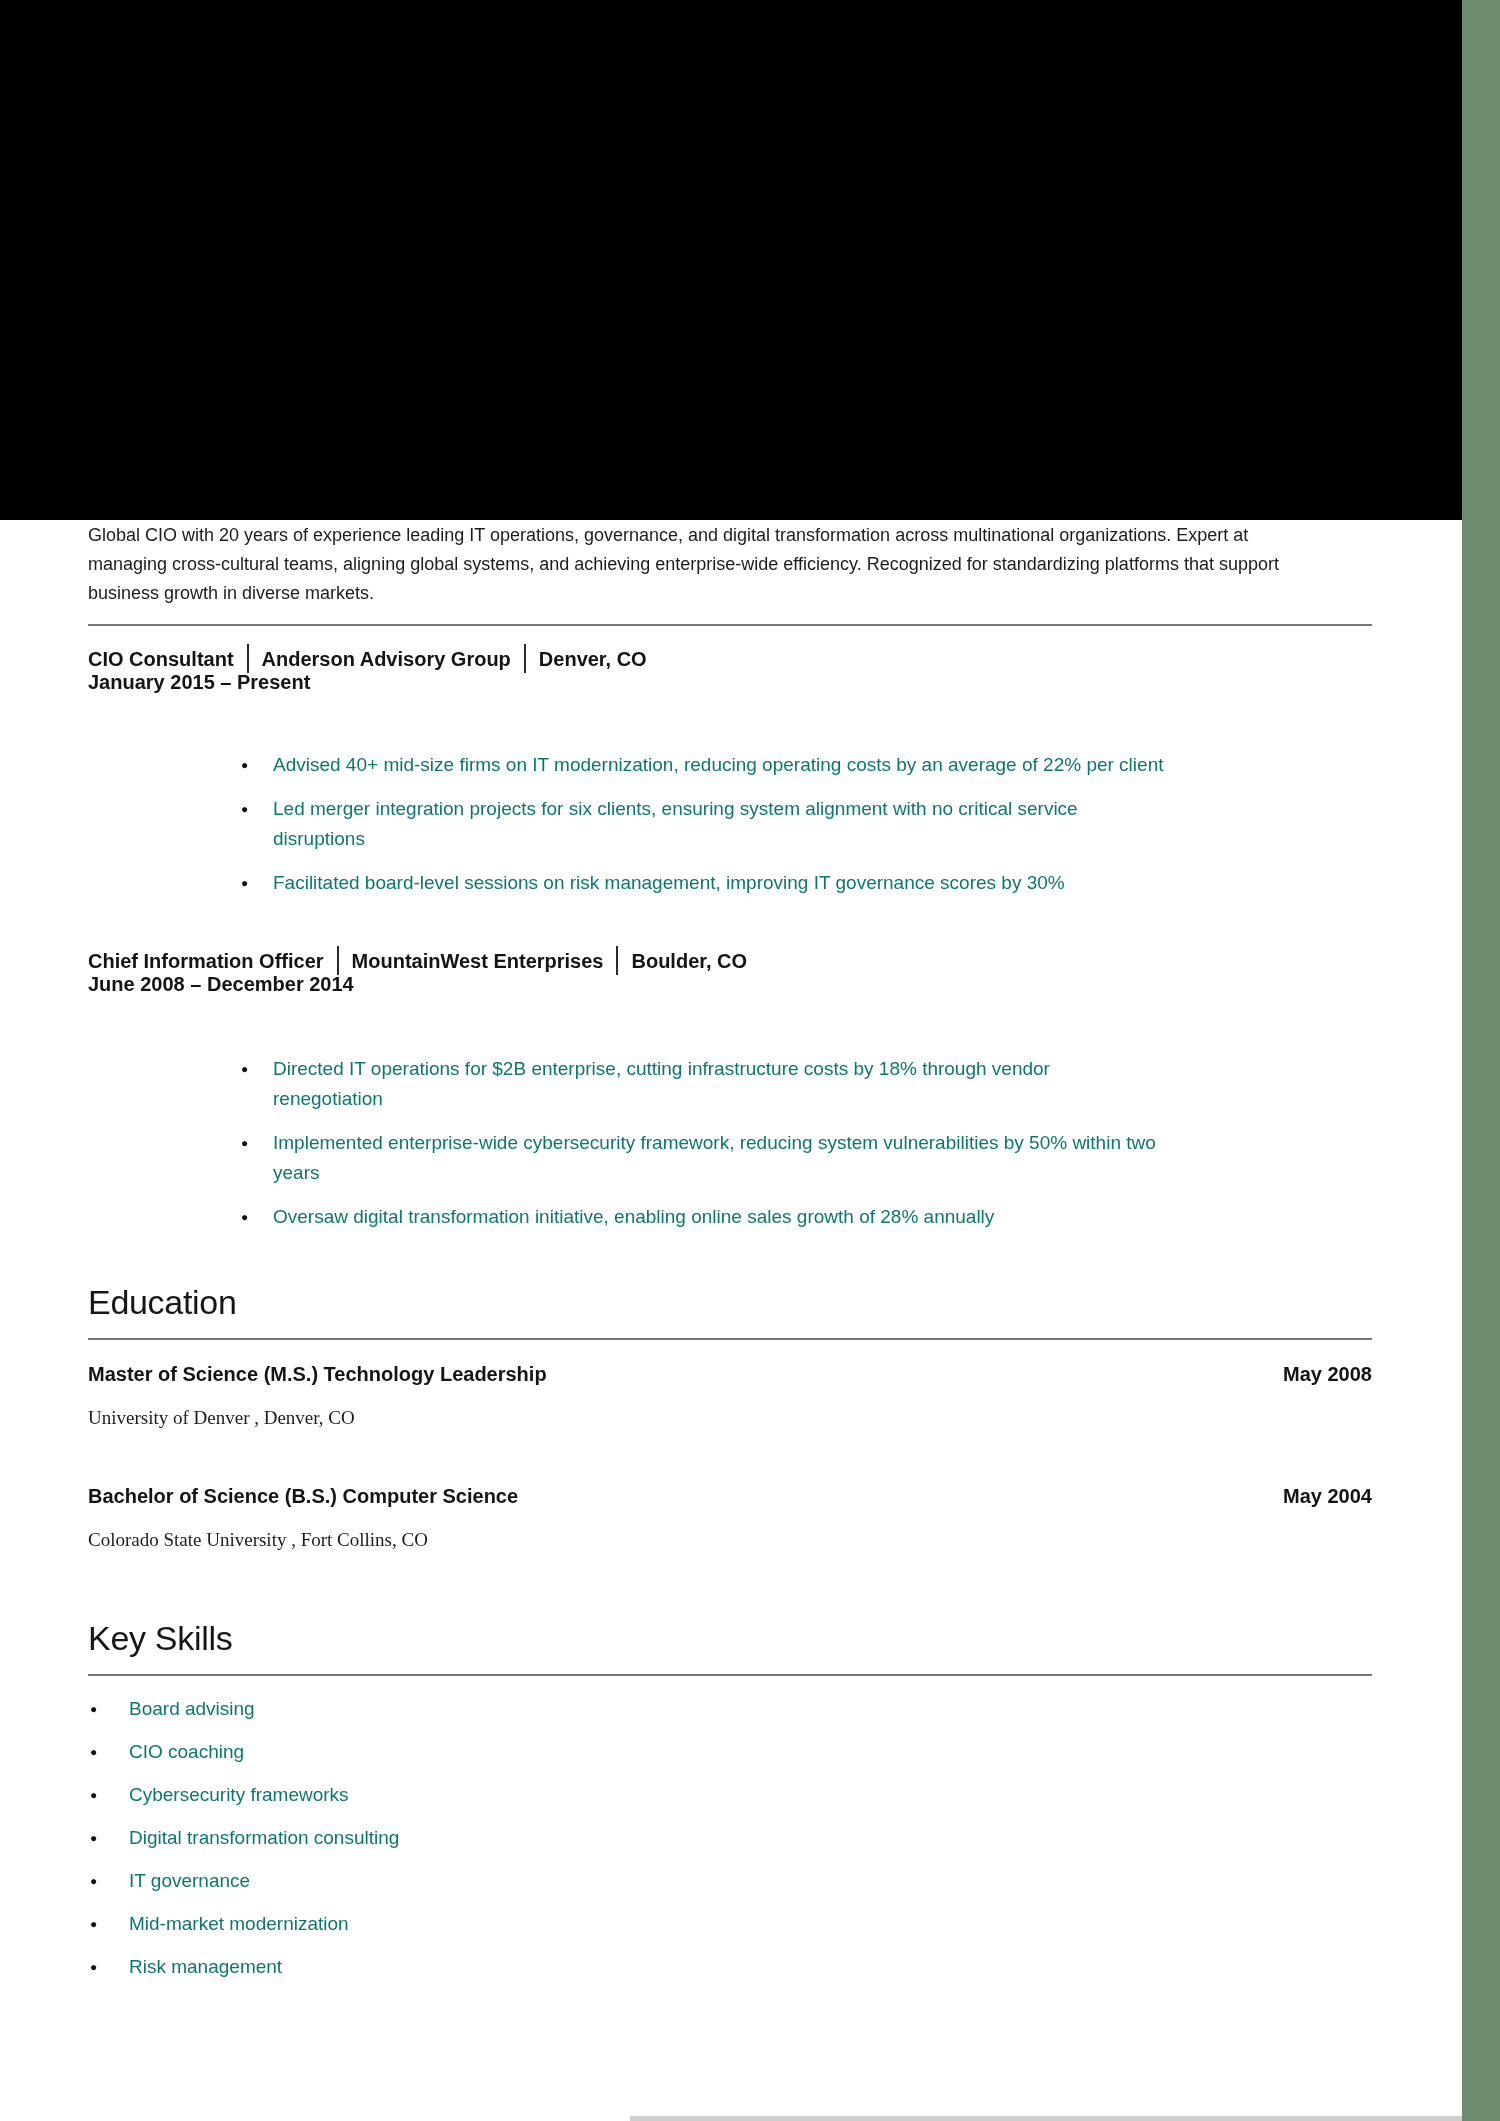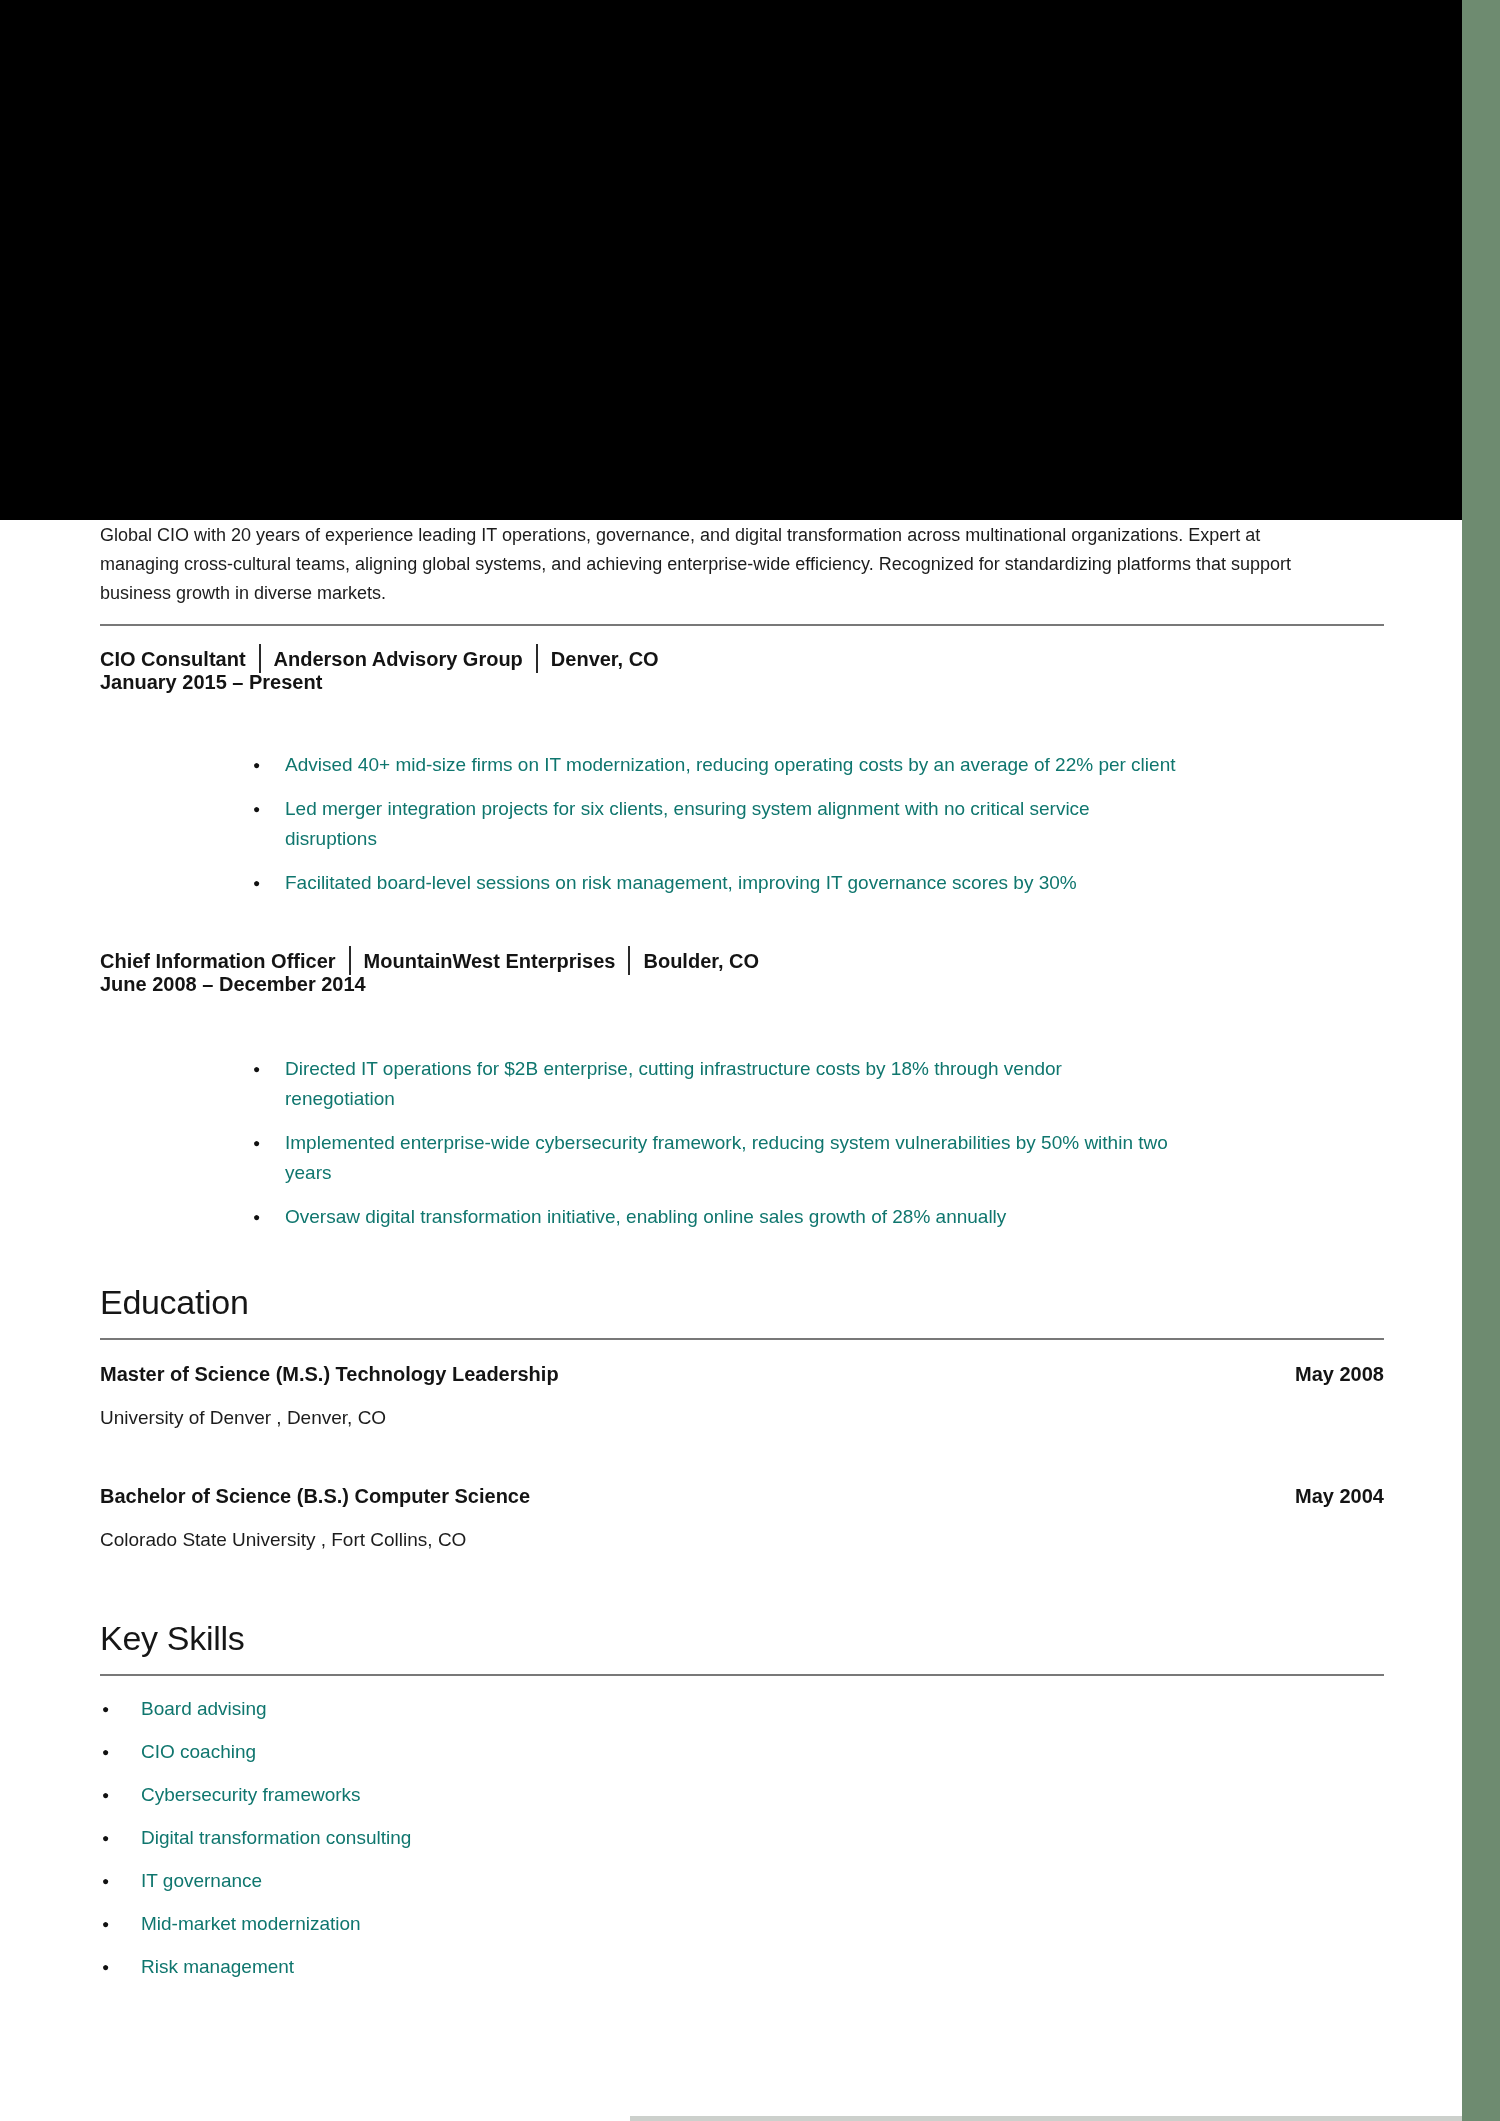--- a/index.html
+++ b/index.html
@@ -30,21 +30,21 @@
     position: absolute;
     bottom: 0;
     left: 630px;
     width: 832px;
     height: 5px;
     background: rgba(86, 100, 86, 0.30);
   }
   .content {
     position: absolute;
     top: 0;
-    left: 100px;
+    left: 88px;
     width: 1284px;
   }
   .summary {
     margin: 521px 0 0 0;
     width: 1300px;
     font-size: 18px;
     line-height: 29px;
     white-space: pre-line;
     color: #1c1c1c;
   }
@@ -122,20 +122,21 @@
     color: #141414;
   }
   .degree-row-1 { margin-top: 20px; }
   .degree-row-2 { margin-top: 50px; gap: 28px; }
   .edu-dates { white-space: nowrap; }
   .school {
     margin: 16px 0 0 0;
     font-size: 19px;
     line-height: 28px;
     color: #1c1c1c;
+    font-family: Liberation Serif, serif;
   }
   ul.skills { margin-top: 18px; }
   ul.skills li { padding-left: 41px; }
   ul.skills li + li { margin-top: 13px; }
   ul.skills li::before { left: 2px; }
 </style>
 </head>
 <body>
 
 <div class="page">

